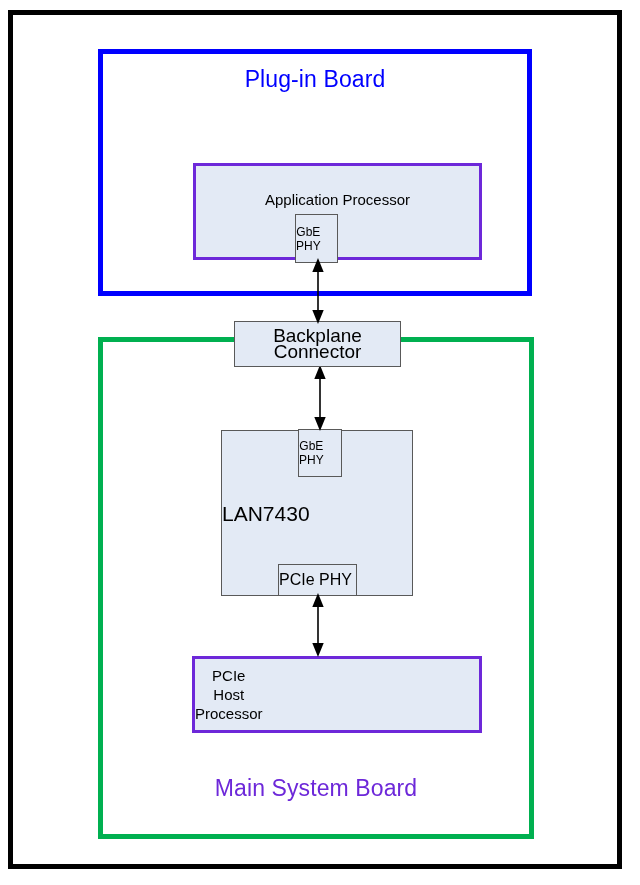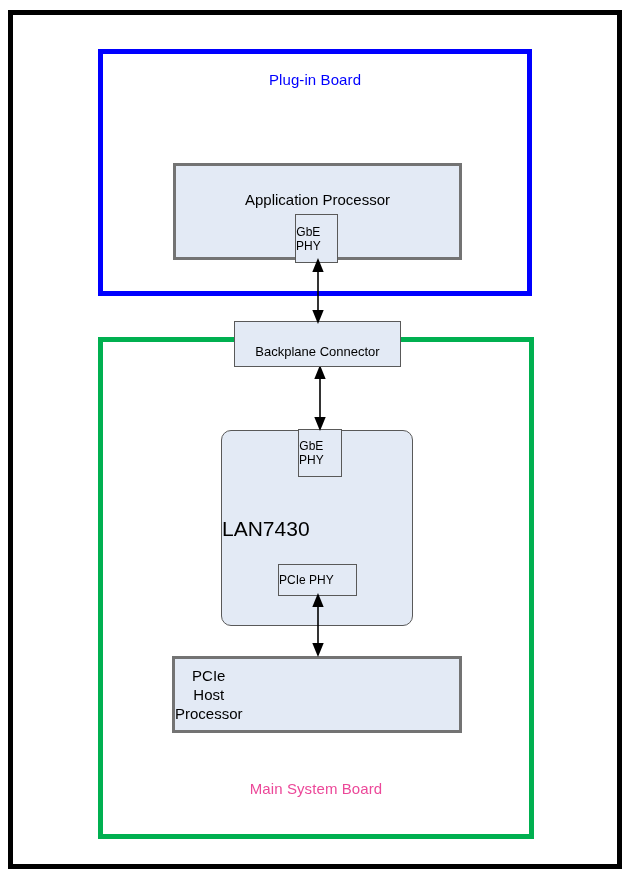--- a/index.html
+++ b/index.html
@@ -52,46 +52,47 @@
     width: 436px;
     height: 502px;
     border: 5px solid #00b050;
   }
 
   .board-title {
     position: absolute;
     left: 0;
     right: 0;
     text-align: center;
-    font-size: 15px;
+    font-size: 23px;
     line-height: 27px;
     letter-spacing: 0.1px;
     white-space: nowrap;
   }
   .board-plugin .board-title {
     top: 12px;
     color: #0000ff;
   }
   .board-main .board-title {
     bottom: 32px;
-    color: #ec4899;
+    color: #6d28d9;
   }
 
   
   .block {
     position: absolute;
     box-sizing: border-box;
     background: #e3eaf5;
     display: flex;
     align-items: center;
     text-align: center;
     color: #000000;
   }
   .block-heavy {
-    border: 3px solid #737373;
+    border: 3px solid #6d28d9;
+    margin-left: 20px;
   }
   .block-light {
     border: 1.5px solid #595959;
   }
 
   .block-label {
     display: block;
     white-space: pre-line;
   }
 
@@ -126,31 +127,30 @@
     left: 234px;
     top: 321px;
     width: 167px;
     height: 46px;
     align-items: flex-end;
     justify-content: center;
     padding-bottom: 6px;
     z-index: 8;
   }
   #block-backplane-connector .block-label {
-    font-size: 13px;
+    font-size: 19px;
     line-height: 16px;
   }
 
   #block-lan7430 {
     left: 221px;
     top: 430px;
     width: 192px;
-    height: 196px;
+    height: 166px;
     z-index: 5;
-    border-radius: 10px;
   }
   #block-lan7430 .block-label {
     font-size: 21px;
     line-height: 25px;
   }
 
   #block-lan-gbe-phy {
     left: 298px;
     top: 429px;
     width: 44px;
@@ -163,21 +163,21 @@
   }
 
   #block-pcie-phy {
     left: 278px;
     top: 564px;
     width: 79px;
     height: 32px;
     z-index: 6;
   }
   #block-pcie-phy .block-label {
-    font-size: 12px;
+    font-size: 16px;
     line-height: 14px;
   }
 
   #block-pcie-host {
     left: 172px;
     top: 656px;
     width: 290px;
     height: 77px;
   }
   #block-pcie-host .block-label {

